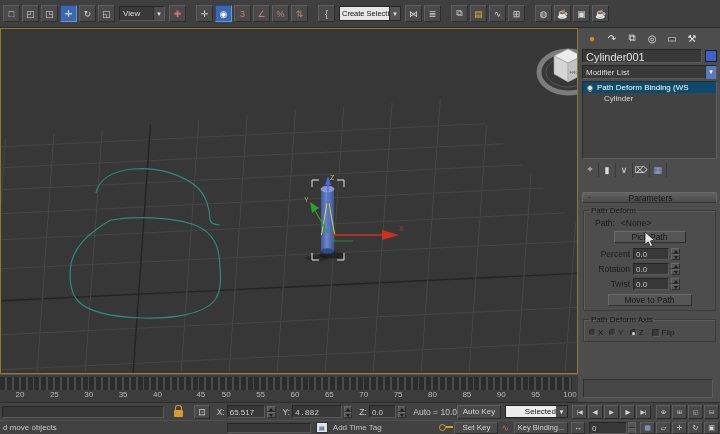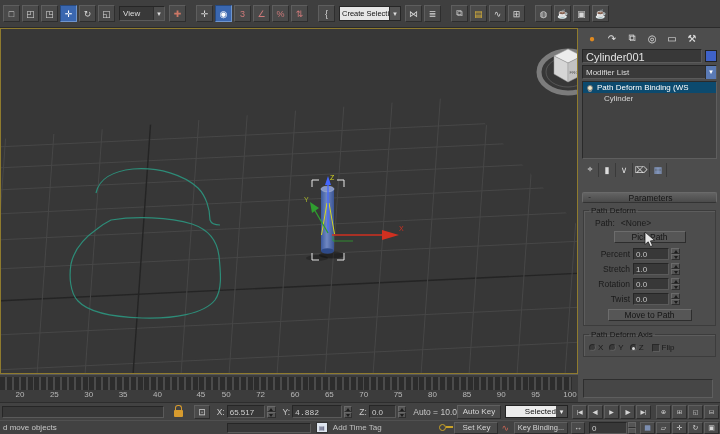--- a/index.html
+++ b/index.html
@@ -321,28 +321,20 @@
       <div>
           <div class="spin-row">
           <span class="slbl">Percent</span>
           <span class="sfield">0.0</span>
           <span class="spinner">
               <i class="su"></i>
               <i class="sd"></i>
             </span>
         </div>
           <div class="spin-row">
-          <span class="slbl">Stretch</span>
-          <span class="sfield">1.0</span>
-          <span class="spinner">
-              <i class="su"></i>
-              <i class="sd"></i>
-            </span>
-        </div>
-          <div class="spin-row">
           <span class="slbl">Rotation</span>
           <span class="sfield">0.0</span>
           <span class="spinner">
               <i class="su"></i>
               <i class="sd"></i>
             </span>
         </div>
           <div class="spin-row">
           <span class="slbl">Twist</span>
           <span class="sfield">0.0</span>
@@ -383,21 +375,21 @@
   <div class="track">
     <div class="ruler">
       <div class="ruler-labels">
           <span class="rlab" style="left: 20px;">20</span>
           <span class="rlab" style="left: 54.375px;">25</span>
           <span class="rlab" style="left: 88.75px;">30</span>
           <span class="rlab" style="left: 123.125px;">35</span>
           <span class="rlab" style="left: 157.5px;">40</span>
           <span class="rlab" style="left: 191.875px; margin-left: 9px;">45</span>
           <span class="rlab" style="left: 226.25px;">50</span>
-          <span class="rlab" style="left: 260.625px;">72</span>
+          <span class="rlab" style="left: 260.625px;">55</span>
           <span class="rlab" style="left: 295px;">60</span>
           <span class="rlab" style="left: 329.375px;">65</span>
           <span class="rlab" style="left: 363.75px;">70</span>
           <span class="rlab" style="left: 398.125px;">75</span>
           <span class="rlab" style="left: 432.5px;">80</span>
           <span class="rlab" style="left: 466.875px;">85</span>
           <span class="rlab" style="left: 501.25px;">90</span>
           <span class="rlab" style="left: 535.625px;">95</span>
           <span class="rlab" style="left: 570px;">100</span>
         </div>

